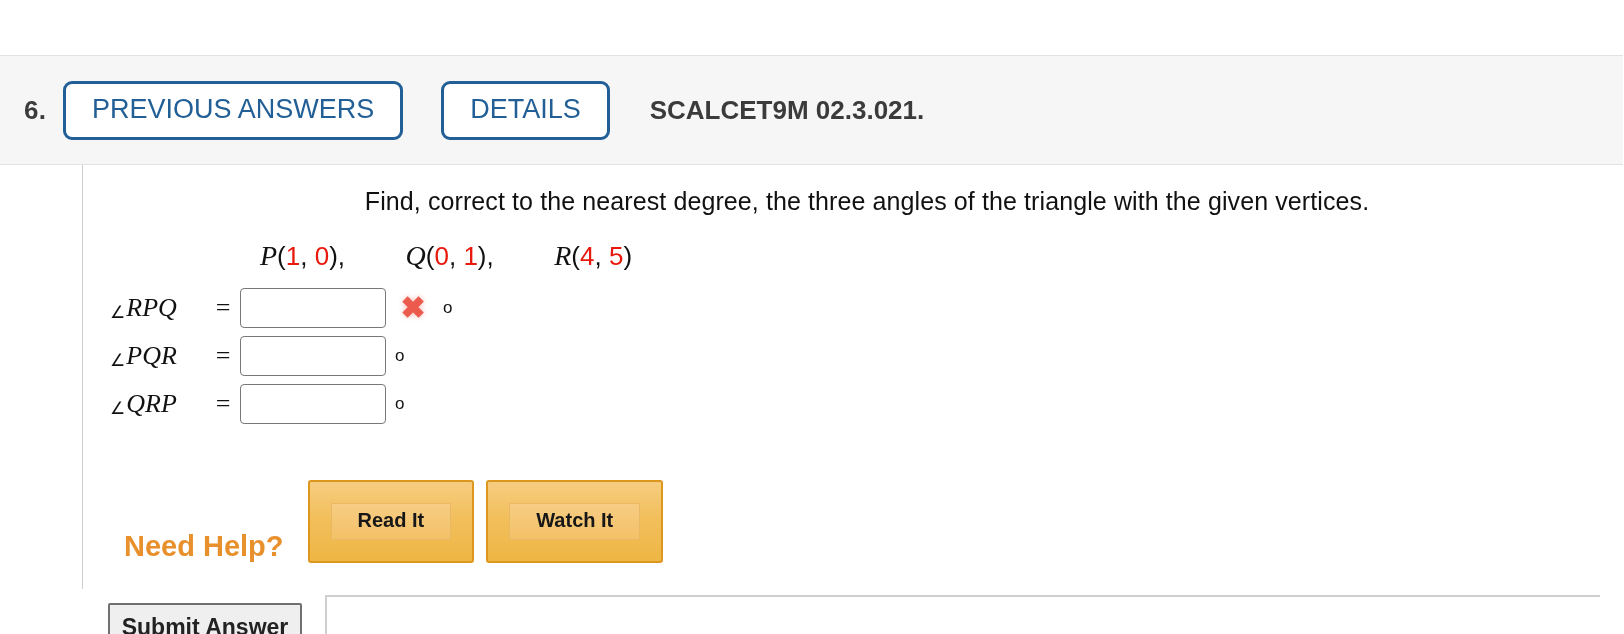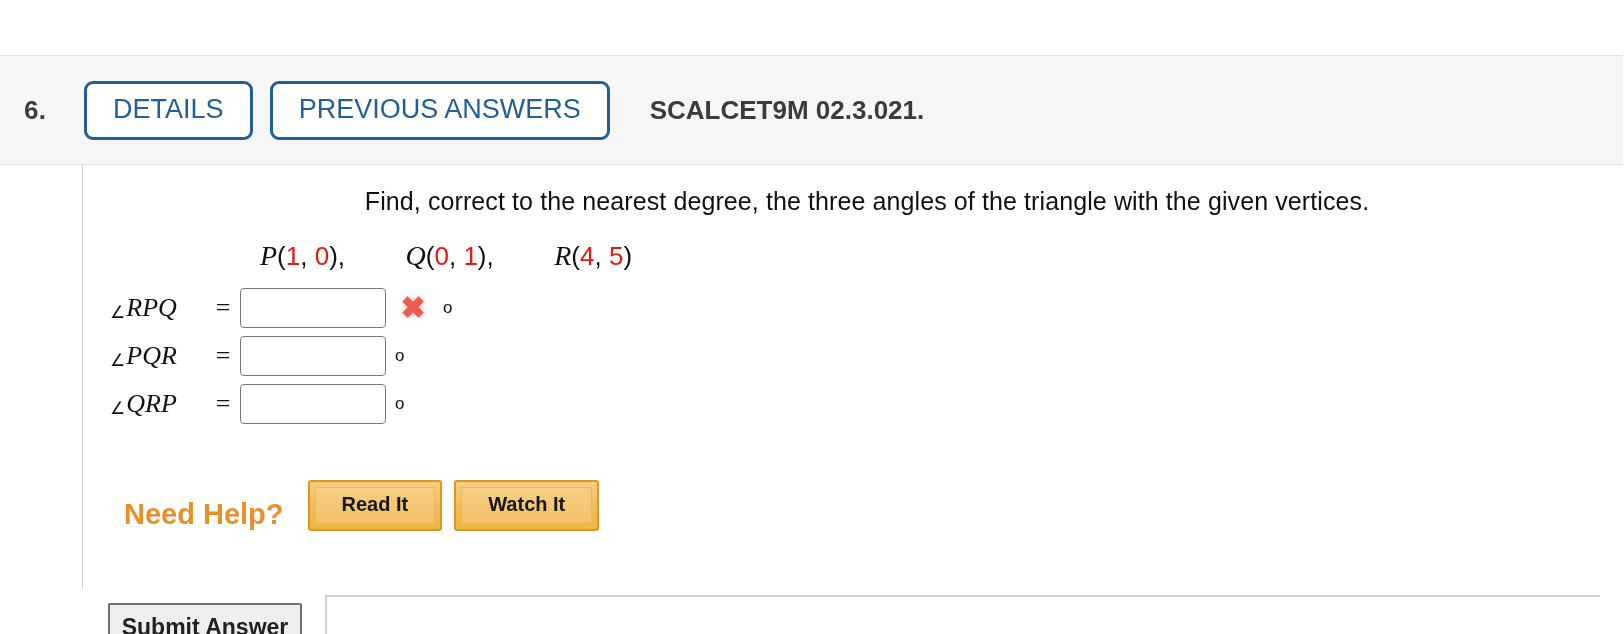--- a/index.html
+++ b/index.html
@@ -181,21 +181,21 @@
     font-size: 29px;
     font-weight: bold;
     color: #e8902c;
     margin-right: 24px;
     white-space: nowrap;
   }
   .help-btn {
     border: 2px solid #dd971f;
     background: linear-gradient(180deg,#f6cd80 0%,#f2bf5c 45%,#eeb644 100%);
     border-radius: 3px;
-    padding: 5px;
+    padding: 21px;
     margin-right: 12px;
     cursor: pointer;
   }
   .help-btn-inner {
     border: 1px solid #e8b866;
     background: linear-gradient(180deg,#f7cd84 0%,#f3c166 100%);
     color: #171717;
     font-size: 20px;
     font-weight: bold;
     padding: 5px 26px 7px 26px;
@@ -240,22 +240,22 @@
     background: #ffffff;
   }
 </style>
 </head>
 <body>
 
 <div class="top-strip"></div>
 
 <div class="header-bar">
   <span class="q-number">6.</span>
+  <button class="pill second">PREVIOUS ANSWERS</button>
   <button class="pill">DETAILS</button>
-  <button class="pill second">PREVIOUS ANSWERS</button>
   <span class="textbook-ref">SCALCET9M 02.3.021.</span>
 </div>
 
 <div class="body-area">
   <div class="left-rule"></div>
 
   <div class="content">
     <div class="prompt">Find, correct to the nearest degree, the three angles of the triangle with the given vertices.</div>
 
     <div class="vertices">

